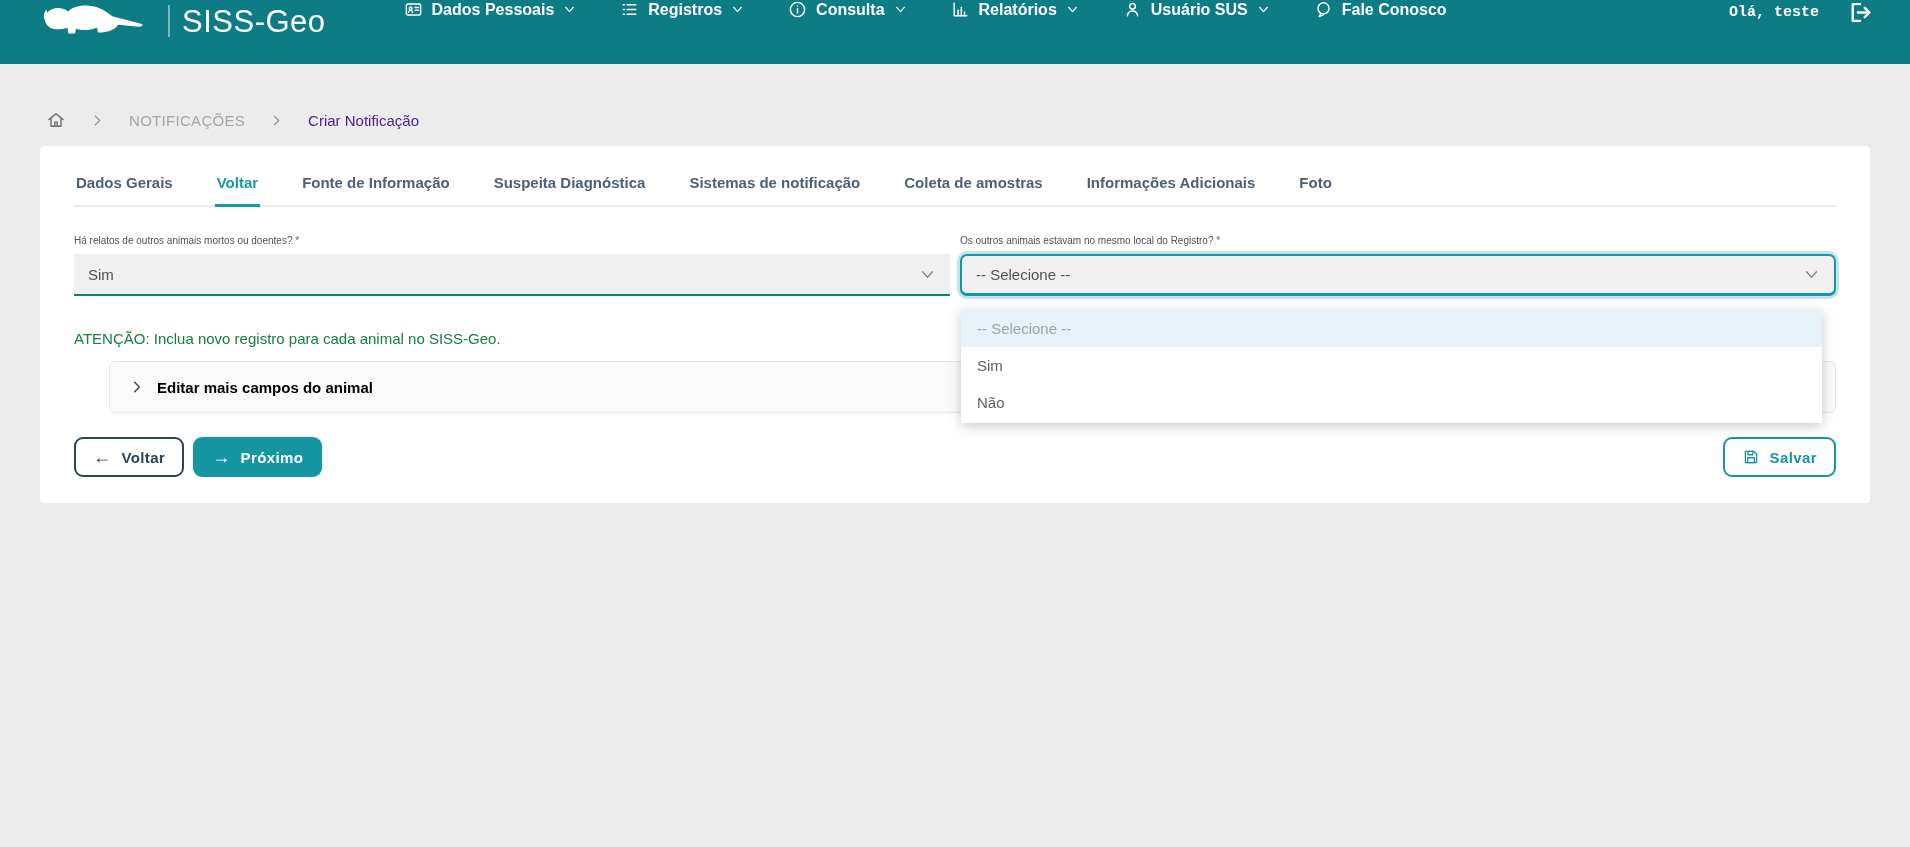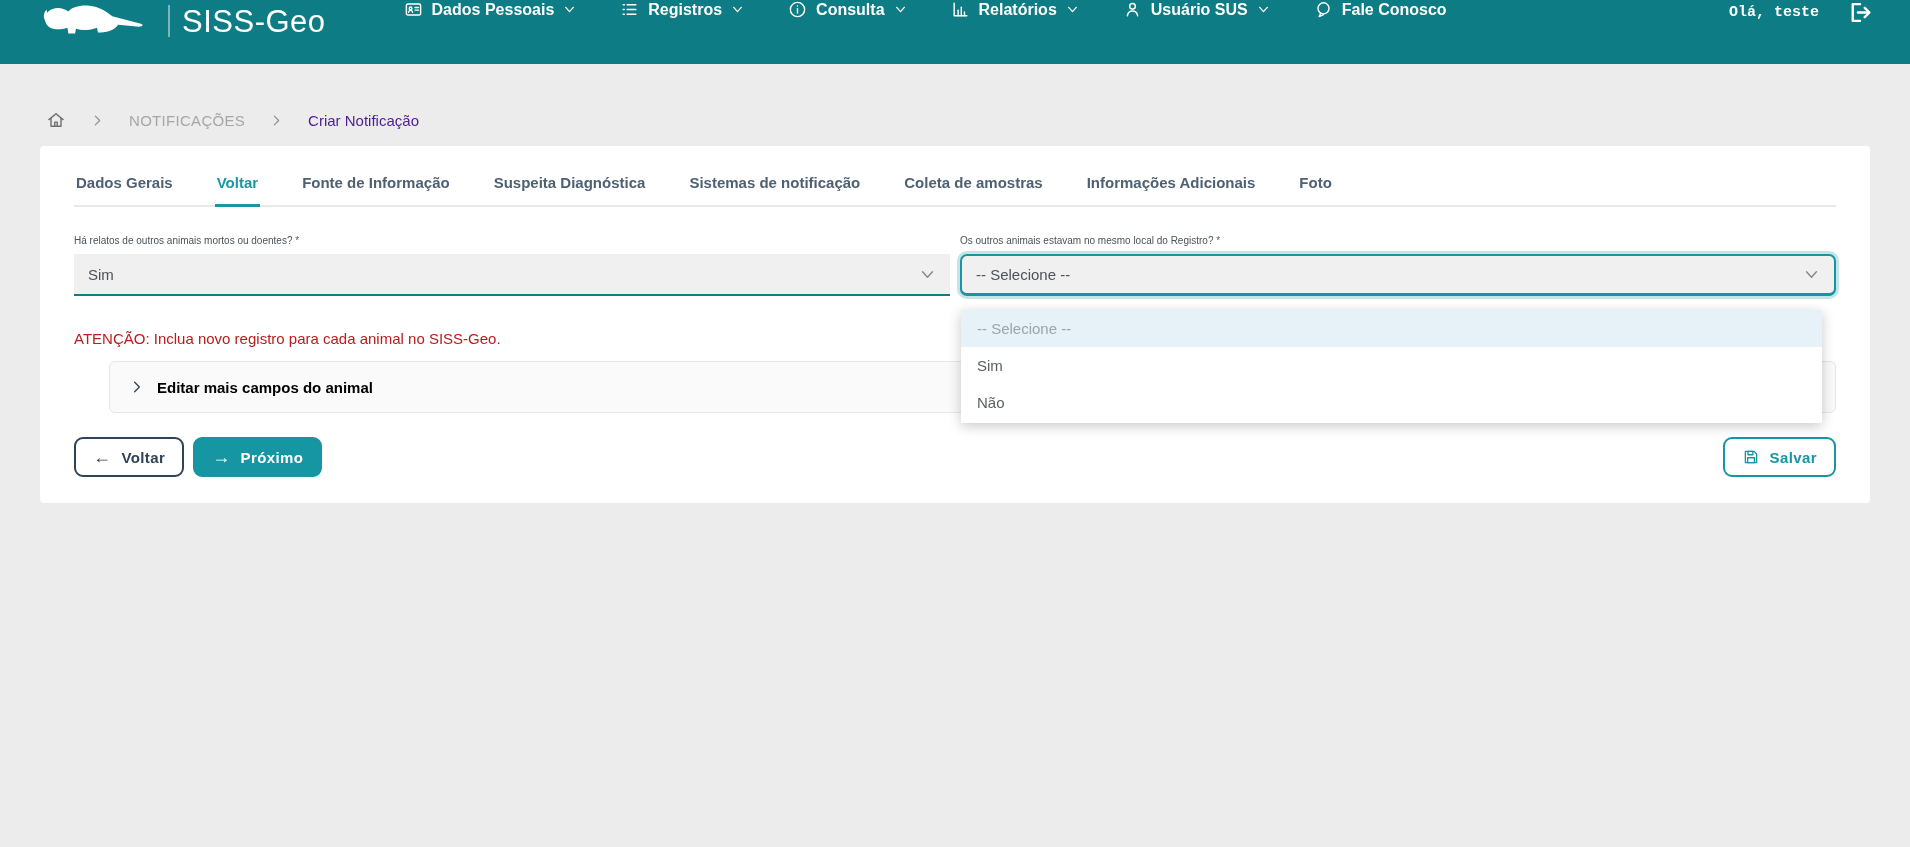--- a/index.html
+++ b/index.html
@@ -67,21 +67,21 @@
     border-bottom-width: 3px; border-radius: 7px;
     box-shadow: 0 0 0 3px rgba(22,149,163,.25);
   }
   .dropdown {
     position: absolute; top: 75px; left: 1px; right: 14px; z-index: 5;
     background: #fff; box-shadow: 0 3px 12px rgba(0,0,0,.22); padding-bottom: 2px;
   }
   .option { height: 37px; display: flex; align-items: center; padding: 0 16px; font-size: 15px; color: #5a5f63; cursor: pointer; }
   .option.highlighted { background: var(--dropdown-highlight-blue, #e7f2f8); color: #9aa4ab; }
 
-  .attention { margin: 34px 0 0 0; font-size: 15px; color: #b91c1c; }
+  .attention { margin: 34px 0 0 0; font-size: 15px; color: #15803d; }
 
   .accordion {
     margin-top: 14px; height: 52px; background: #fafafa;
     border: 1px solid #e4e6e8; border-radius: 6px;
     display: flex; align-items: center; gap: 13px; padding: 0 20px;
     font-size: 15px; font-weight: bold; color: #000000; cursor: pointer; margin-left: 35px;
   }
   .accordion .achev { width: 14px; height: 14px; stroke: #33475b; fill: none; stroke-width: 2.4; stroke-linecap: round; stroke-linejoin: round; }
 
   

